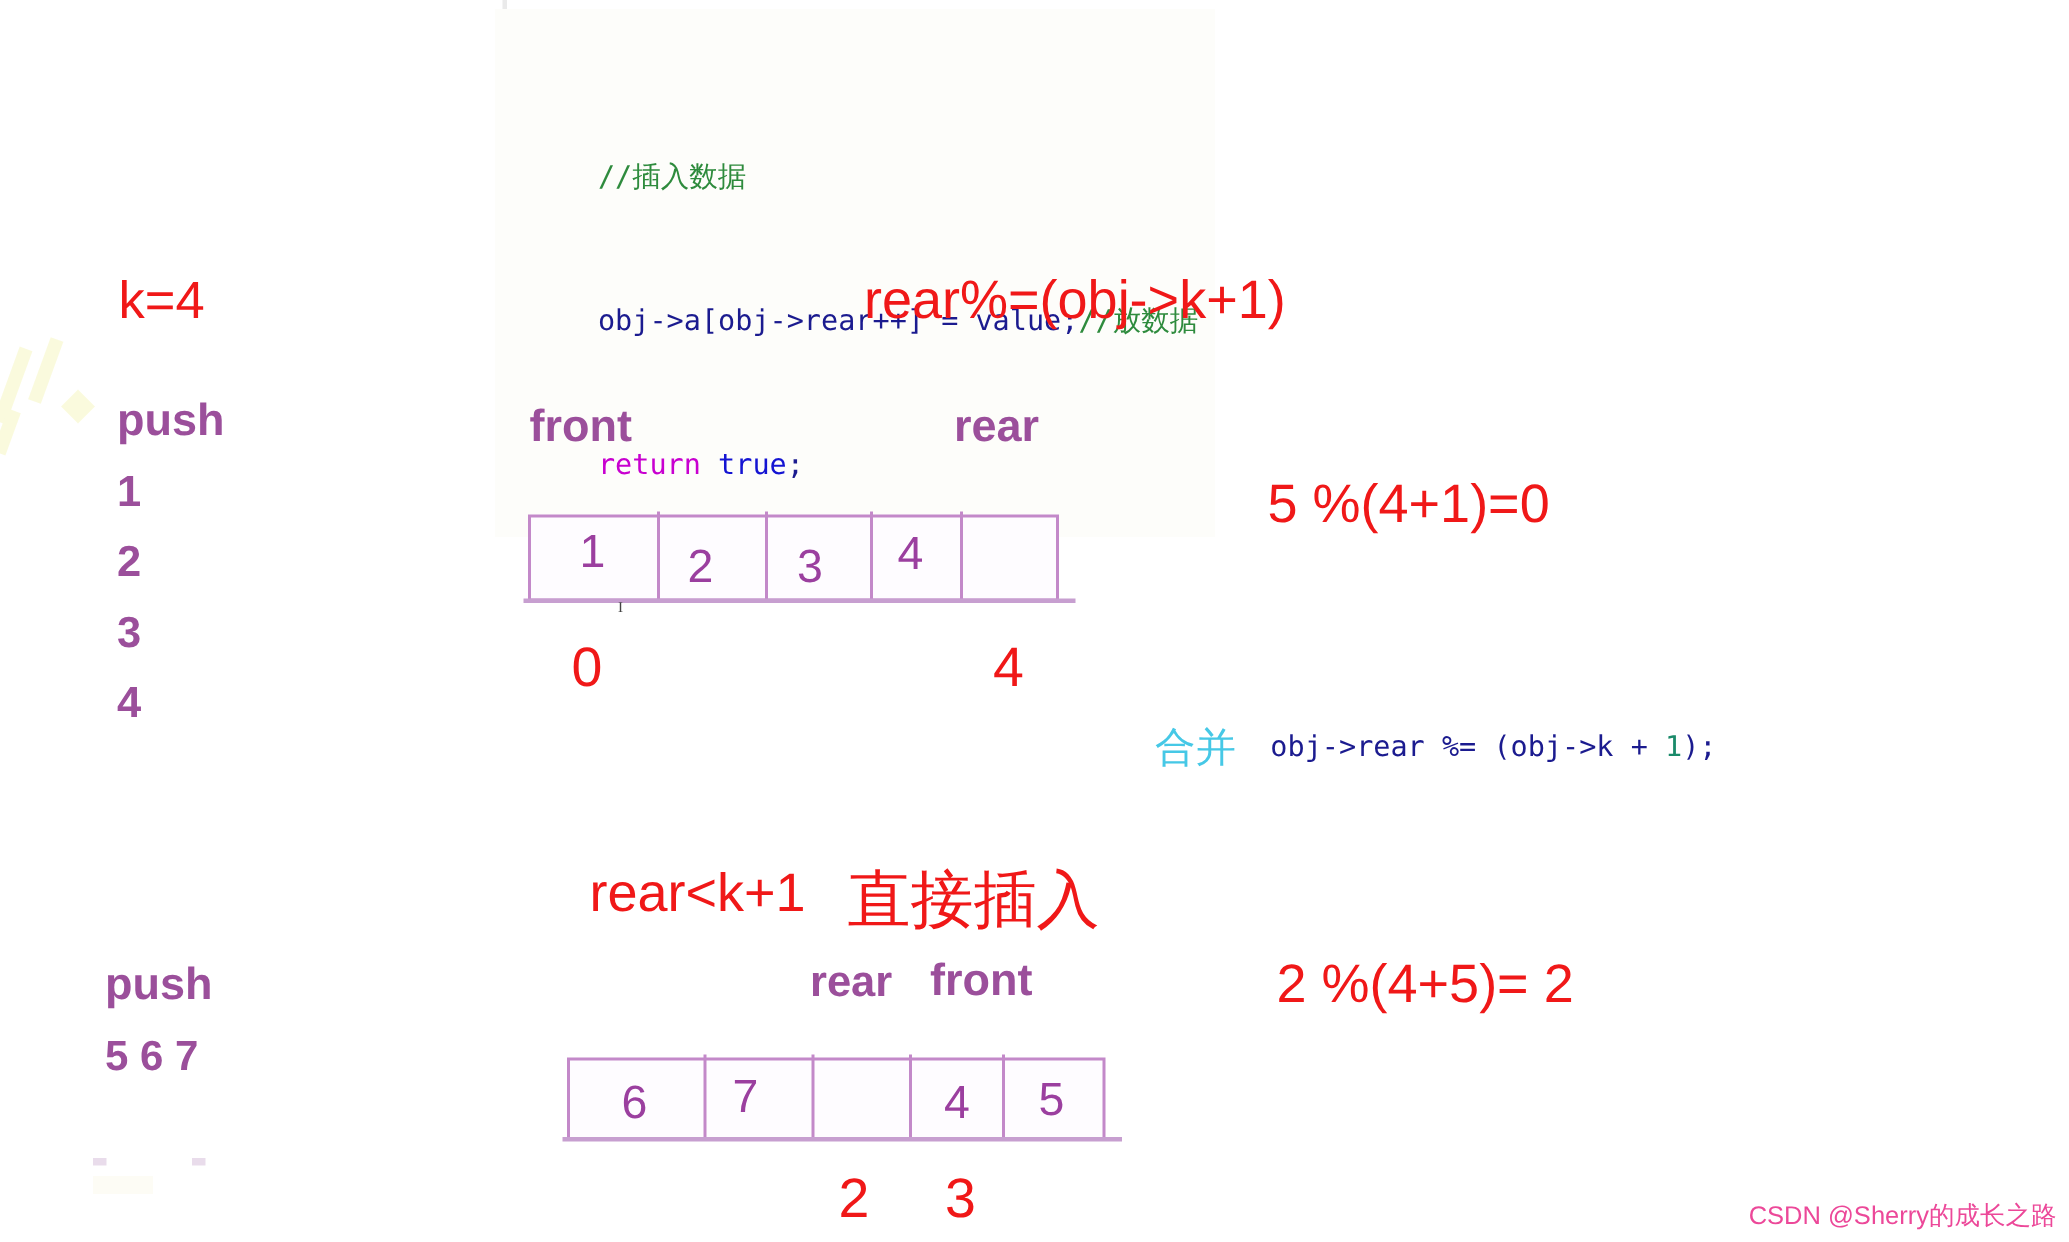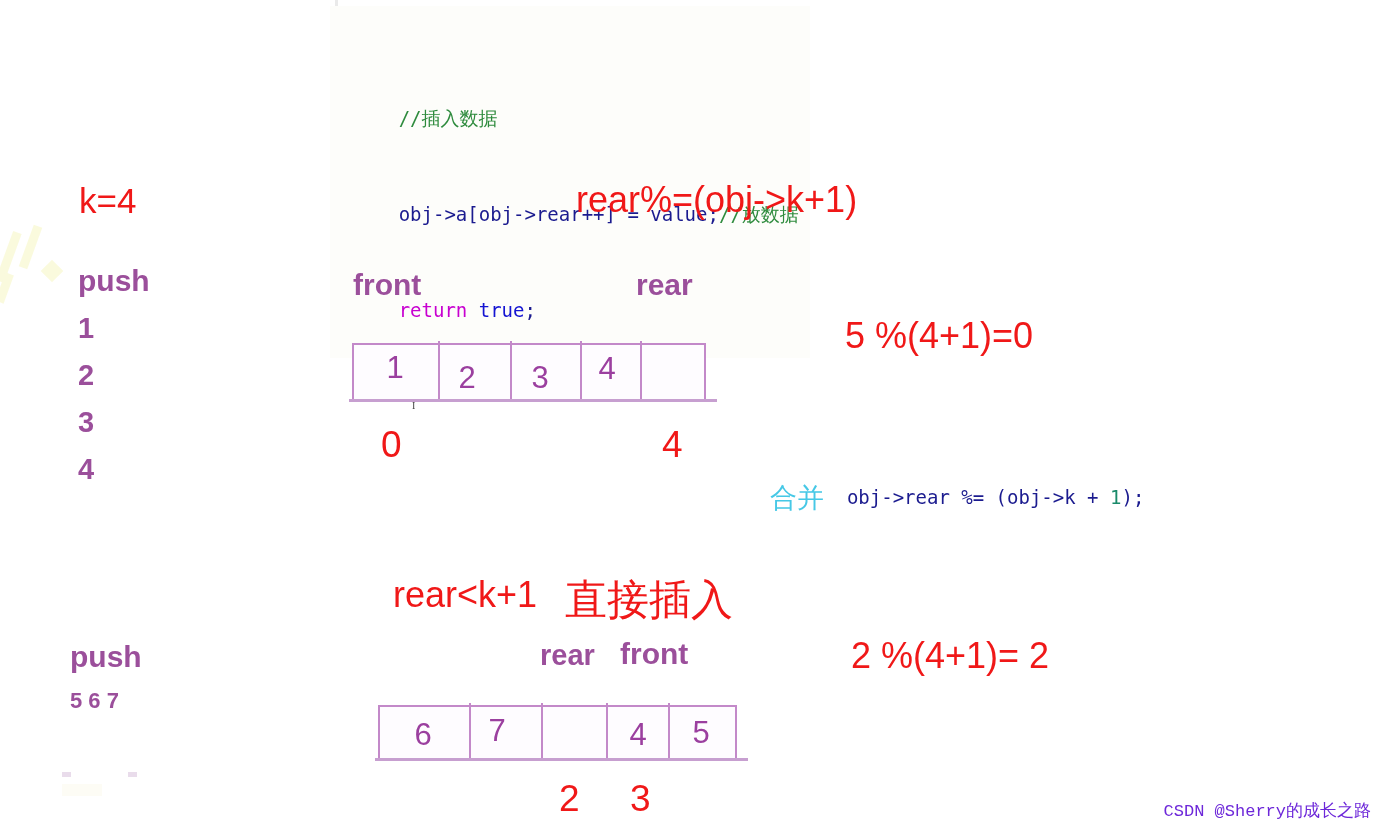--- a/index.html
+++ b/index.html
@@ -164,23 +164,23 @@
     width: 40px;
     top: 16px;
     left: 0px;
   }
 
   
   .watermark {
     position: absolute;
     right: 8px;
     bottom: 6px;
-    color: #6d28d9;
+    color: #ec4899;
     font-size: 17px;
-    font-family: Liberation Mono, monospace;
+    font-family: Liberation Sans, sans-serif;
     white-space: pre;
     text-align: center;
   }
 </style>
 </head>
 <body>
 
 <div id="canvas">
 
   <div class="faint-tick"></div>
@@ -230,21 +230,21 @@
   <div class="red" style="left:662px; top:424px; font-size:37px;">4</div>
 
   <div class="red" style="left:845px; top:315px; font-size:36px;">5 %(4+1)=0</div>
 
   <div class="merge-row"><span class="merge-cn">合并</span><span class="merge-code">  <span class="tok-plain">obj-&gt;rear %= (obj-&gt;k + </span><span class="tok-num">1</span><span class="tok-plain">);</span></span></div>
 
   <div class="red" style="left:393px; top:574px; font-size:36px;">rear&lt;k+1</div>
   <div class="red" style="left:565px; top:572px; font-size:42px;">直接插入</div>
 
   <div class="purple" style="left:70px; top:640px; font-size:30px;">push</div>
-  <div class="purple" style="left:70px; top:688px; font-size:22px;">5 6 7</div>
+  <div class="purple" style="left:70px; top:688px; font-size:28px;">5 6 7</div>
 
   <div class="purple" style="left:540px; top:639px; font-size:29px;">rear</div>
   <div class="purple" style="left:620px; top:637px; font-size:30px;">front</div>
 
   <div class="queue" style="left:378px; top:705px; width:359px; height:55px;">
     <div class="outline"></div>
     <div class="sep" style="left:91px;"></div>
     <div class="sep" style="left:163px;"></div>
     <div class="sep" style="left:228px;"></div>
     <div class="sep" style="left:290px;"></div>
@@ -252,21 +252,21 @@
     <div class="cellval" style="left:22px;  top:12px; width:46px;">6</div>
     <div class="cellval" style="left:96px;  top:8px;  width:46px;">7</div>
     <div class="cellval" style="left:170px; top:12px; width:46px;"></div>
     <div class="cellval" style="left:237px; top:12px; width:46px;">4</div>
     <div class="cellval" style="left:300px; top:10px; width:46px;">5</div>
   </div>
 
   <div class="red" style="left:559px; top:778px; font-size:37px;">2</div>
   <div class="red" style="left:630px; top:778px; font-size:37px;">3</div>
 
-  <div class="red" style="left:851px; top:635px; font-size:36px;">2 %(4+1)= 2</div>
+  <div class="red" style="left:851px; top:635px; font-size:36px;">2 %(4+5)= 2</div>
 
   <div class="artifact-logo">
     <i style="left:4px;  top:6px;  width:9px;  height:52px; transform:rotate(20deg);"></i>
     <i style="left:26px; top:0px;  width:9px;  height:44px; transform:rotate(20deg);"></i>
     <i style="left:0px;  top:48px; width:9px;  height:30px; transform:rotate(20deg);"></i>
     <i style="left:44px; top:38px; width:16px; height:16px; transform:rotate(45deg);"></i>
   </div>
   <div class="artifact-bottom">
     <b style="left:0px;"></b>
     <b style="left:66px;"></b>

